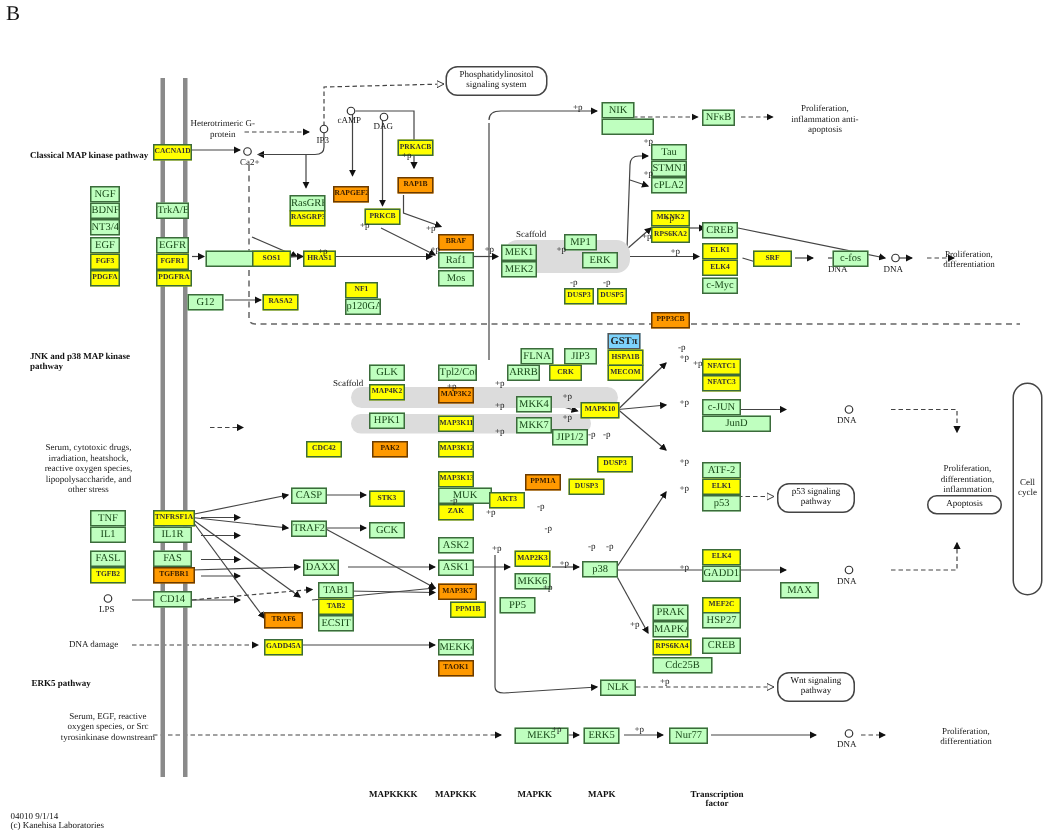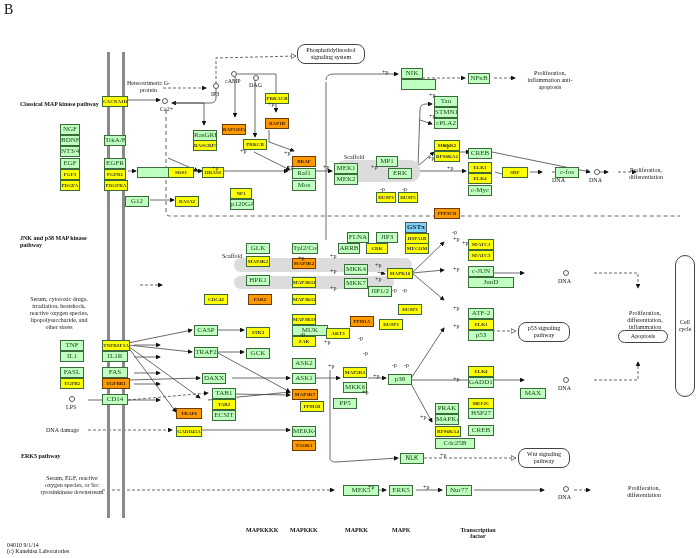--- a/index.html
+++ b/index.html
@@ -295,21 +295,21 @@
       <div class="node yellow" style="left: 468px; top: 366px; width: 26px;">ELK4</div>
       <div class="node green" style="left: 468px; top: 377px; width: 26px;">GADD153</div>
       <div class="node green" style="left: 476px; top: 388px; width: 26px; margin-left: 44px;">MAX</div>
       <div class="node yellow" style="left: 468px; top: 398px; width: 26px;">MEF2C</div>
       <div class="node green" style="left: 435px; top: 403px; width: 24px;">PRAK</div>
       <div class="node green" style="left: 435px; top: 414px; width: 24px;">MAPKAPK</div>
       <div class="node yellow" style="left: 435px; top: 426px; width: 26px;">RPS6KA4</div>
       <div class="node green" style="left: 468px; top: 408px; width: 26px;">HSP27</div>
       <div class="node green" style="left: 468px; top: 425px; width: 26px;">CREB</div>
       <div class="node green" style="left: 435px; top: 438px; width: 40px;">Cdc25B</div>
-      <div class="node green" style="left: 400px; top: 453px; width: 24px; font-family: Liberation Mono, monospace;">NLK</div>
+      <div class="node green" style="left: 400px; top: 453px; width: 24px;">NLK</div>
       <div class="node green" style="left: 343px; top: 485px; width: 36px;">MEK5</div>
       <div class="node green" style="left: 389px; top: 485px; width: 24px;">ERK5</div>
       <div class="node green" style="left: 446px; top: 485px; width: 26px;">Nur77</div>
       <div class="txt" style="left: 212px; top: 165px;">+p</div>
       <div class="txt" style="left: 287px; top: 164px;">+p</div>
       <div class="txt" style="left: 323px; top: 164px;">+p</div>
       <div class="txt" style="left: 371px; top: 164px;">+p</div>
       <div class="txt" style="left: 447px; top: 165px;">+p</div>
       <div class="txt" style="left: 382px; top: 69px;">+p</div>
       <div class="txt" style="left: 429px; top: 92px;">+p</div>

